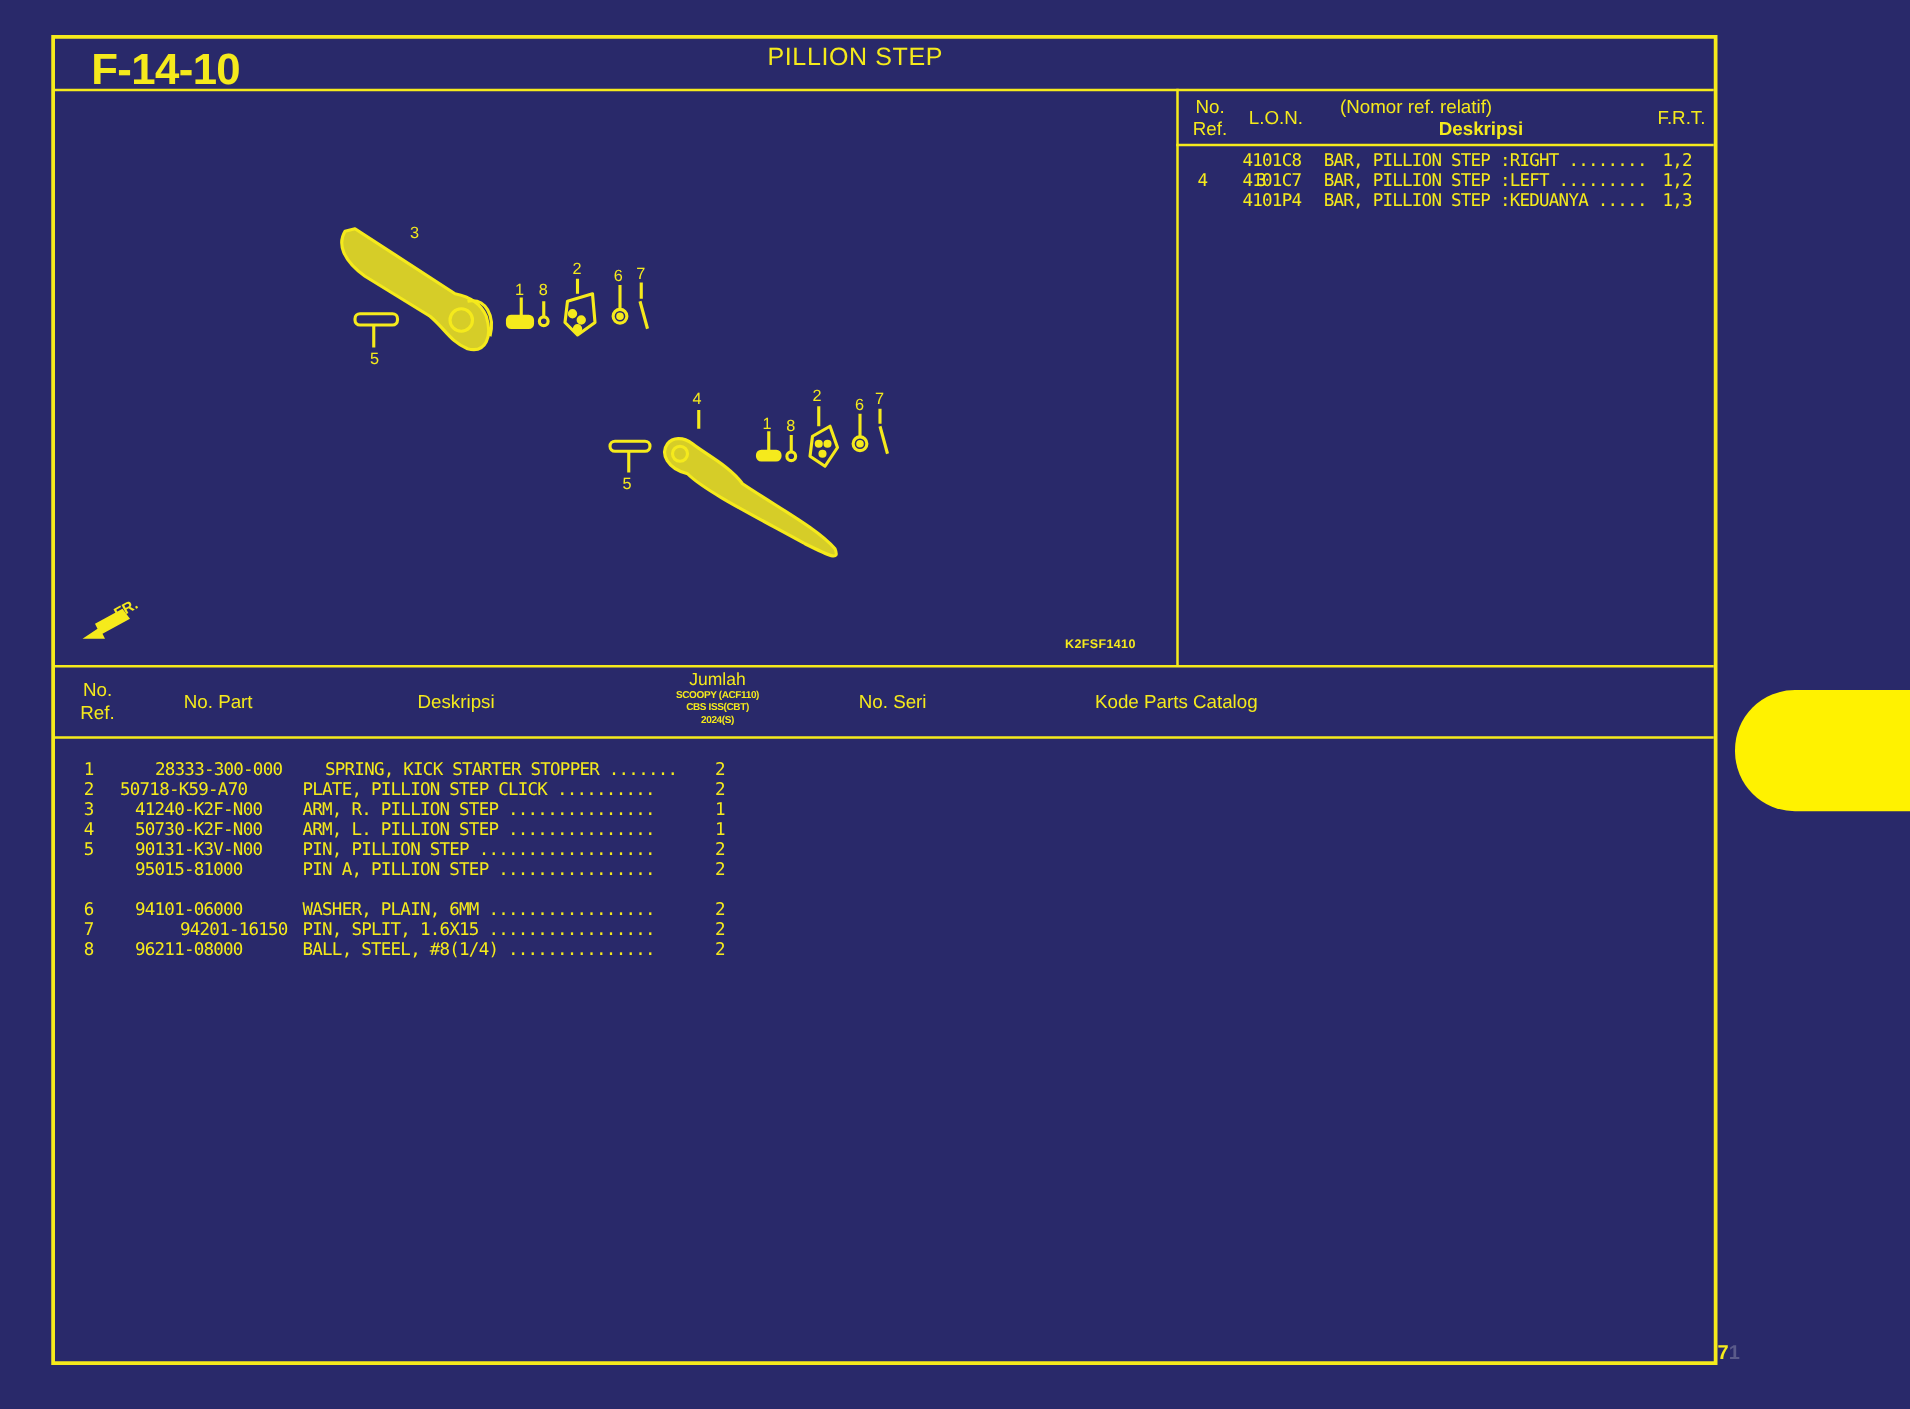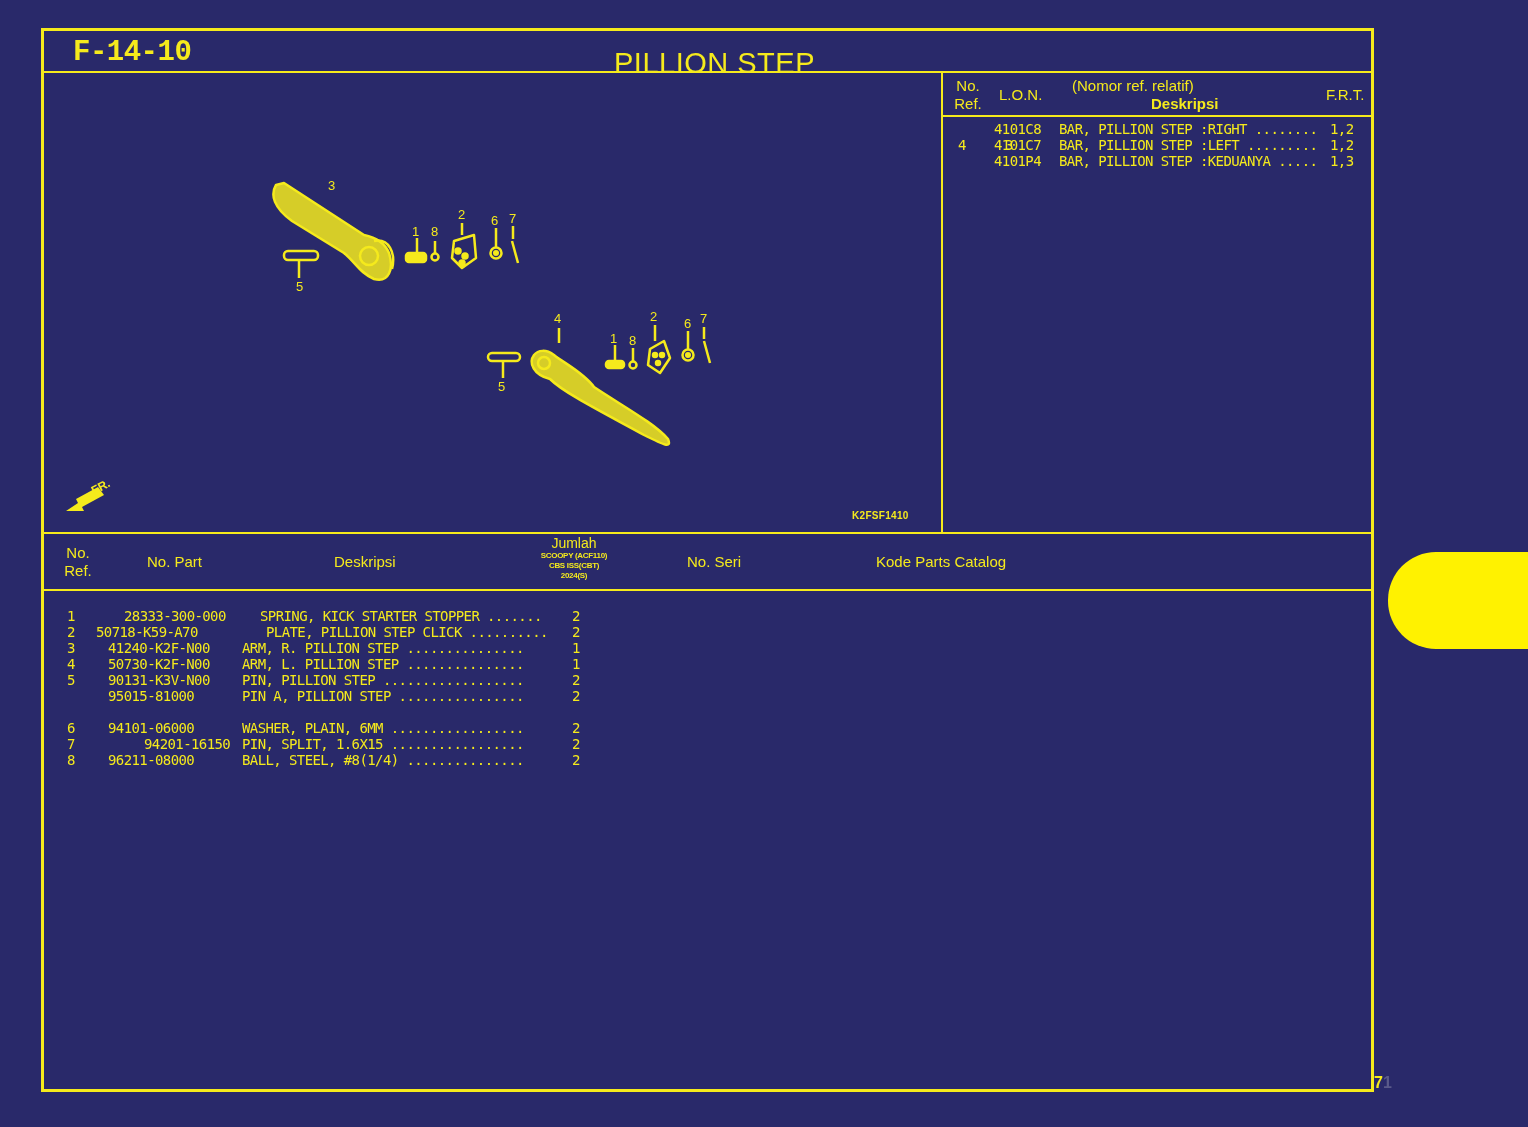--- a/index.html
+++ b/index.html
@@ -7,24 +7,24 @@
     width:1528px; height:1127px; background:#29296a; position:relative; overflow:hidden;
     font-family:"Liberation Sans", sans-serif; color:#f5ea1c;
   }
   .frame {
     position:absolute; left:41px; top:28px; width:1327px; height:1058px;
     border:3px solid #f5ea1c; box-sizing:content-box;
   }
   .hline { position:absolute; background:#f5ea1c; height:2px; }
   .vline { position:absolute; background:#f5ea1c; width:2px; }
   .code {
-    position:absolute; left:29px; top:5px; font-size:29px; font-weight:bold; letter-spacing:-0.5px;font-family:Liberation Mono, monospace;
+    position:absolute; left:29px; top:5px; font-size:35px; font-weight:bold; letter-spacing:-0.5px;
   }
   .title {
-    position:absolute; left:570px; top:16px; font-size:29px; letter-spacing:0.5px;
+    position:absolute; left:570px; top:4px; font-size:20px; letter-spacing:0.5px;
   }
   .hdr { position:absolute; font-size:15px; line-height:18px; text-align:center; }
   .mono { font-family:"DejaVu Sans Mono", monospace; font-size:14px; line-height:16px; white-space:pre; letter-spacing:-0.6px; }
   .rowtxt { position:absolute; }
   .tiny { font-size:8px; line-height:10px; font-weight:bold; letter-spacing:-0.3px;text-align:center; }
   .tab {
     position:absolute; left:1388px; top:552px; width:160px; height:97px;
     background:#fff200; border-radius:48px 0 0 48px;
   }
   .pagenum { position:absolute; left:1374px; top:1074px; font-size:16px; font-weight:bold; }
@@ -164,21 +164,21 @@
   <div class="hline" style="left:0;top:558px;width:1327px;"></div>
 
   <div>
     <div class="rowtxt mono" style="left:23px;top:577px;">1</div>
     <div class="rowtxt mono" style="left:52px;top:577px;margin-left:28px;">28333-300-000</div>
     <div class="rowtxt mono" style="left:216px;top:577px;">SPRING, KICK STARTER STOPPER .......</div>
     <div class="rowtxt mono" style="left:528px;top:577px;">2</div>
 
     <div class="rowtxt mono" style="left:23px;top:593px;">2</div>
     <div class="rowtxt mono" style="left:52px;top:593px;">50718-K59-A70</div>
-    <div class="rowtxt mono" style="left:198px;top:593px;margin-left:24px;">PLATE, PILLION STEP CLICK ..........</div>
+    <div class="rowtxt mono" style="left:198px;top:593px;">PLATE, PILLION STEP CLICK ..........</div>
     <div class="rowtxt mono" style="left:528px;top:593px;">2</div>
 
     <div class="rowtxt mono" style="left:23px;top:609px;">3</div>
     <div class="rowtxt mono" style="left:64px;top:609px;">41240-K2F-N00</div>
     <div class="rowtxt mono" style="left:198px;top:609px;">ARM, R. PILLION STEP ...............</div>
     <div class="rowtxt mono" style="left:528px;top:609px;">1</div>
 
     <div class="rowtxt mono" style="left:23px;top:625px;">4</div>
     <div class="rowtxt mono" style="left:64px;top:625px;">50730-K2F-N00</div>
     <div class="rowtxt mono" style="left:198px;top:625px;">ARM, L. PILLION STEP ...............</div>

